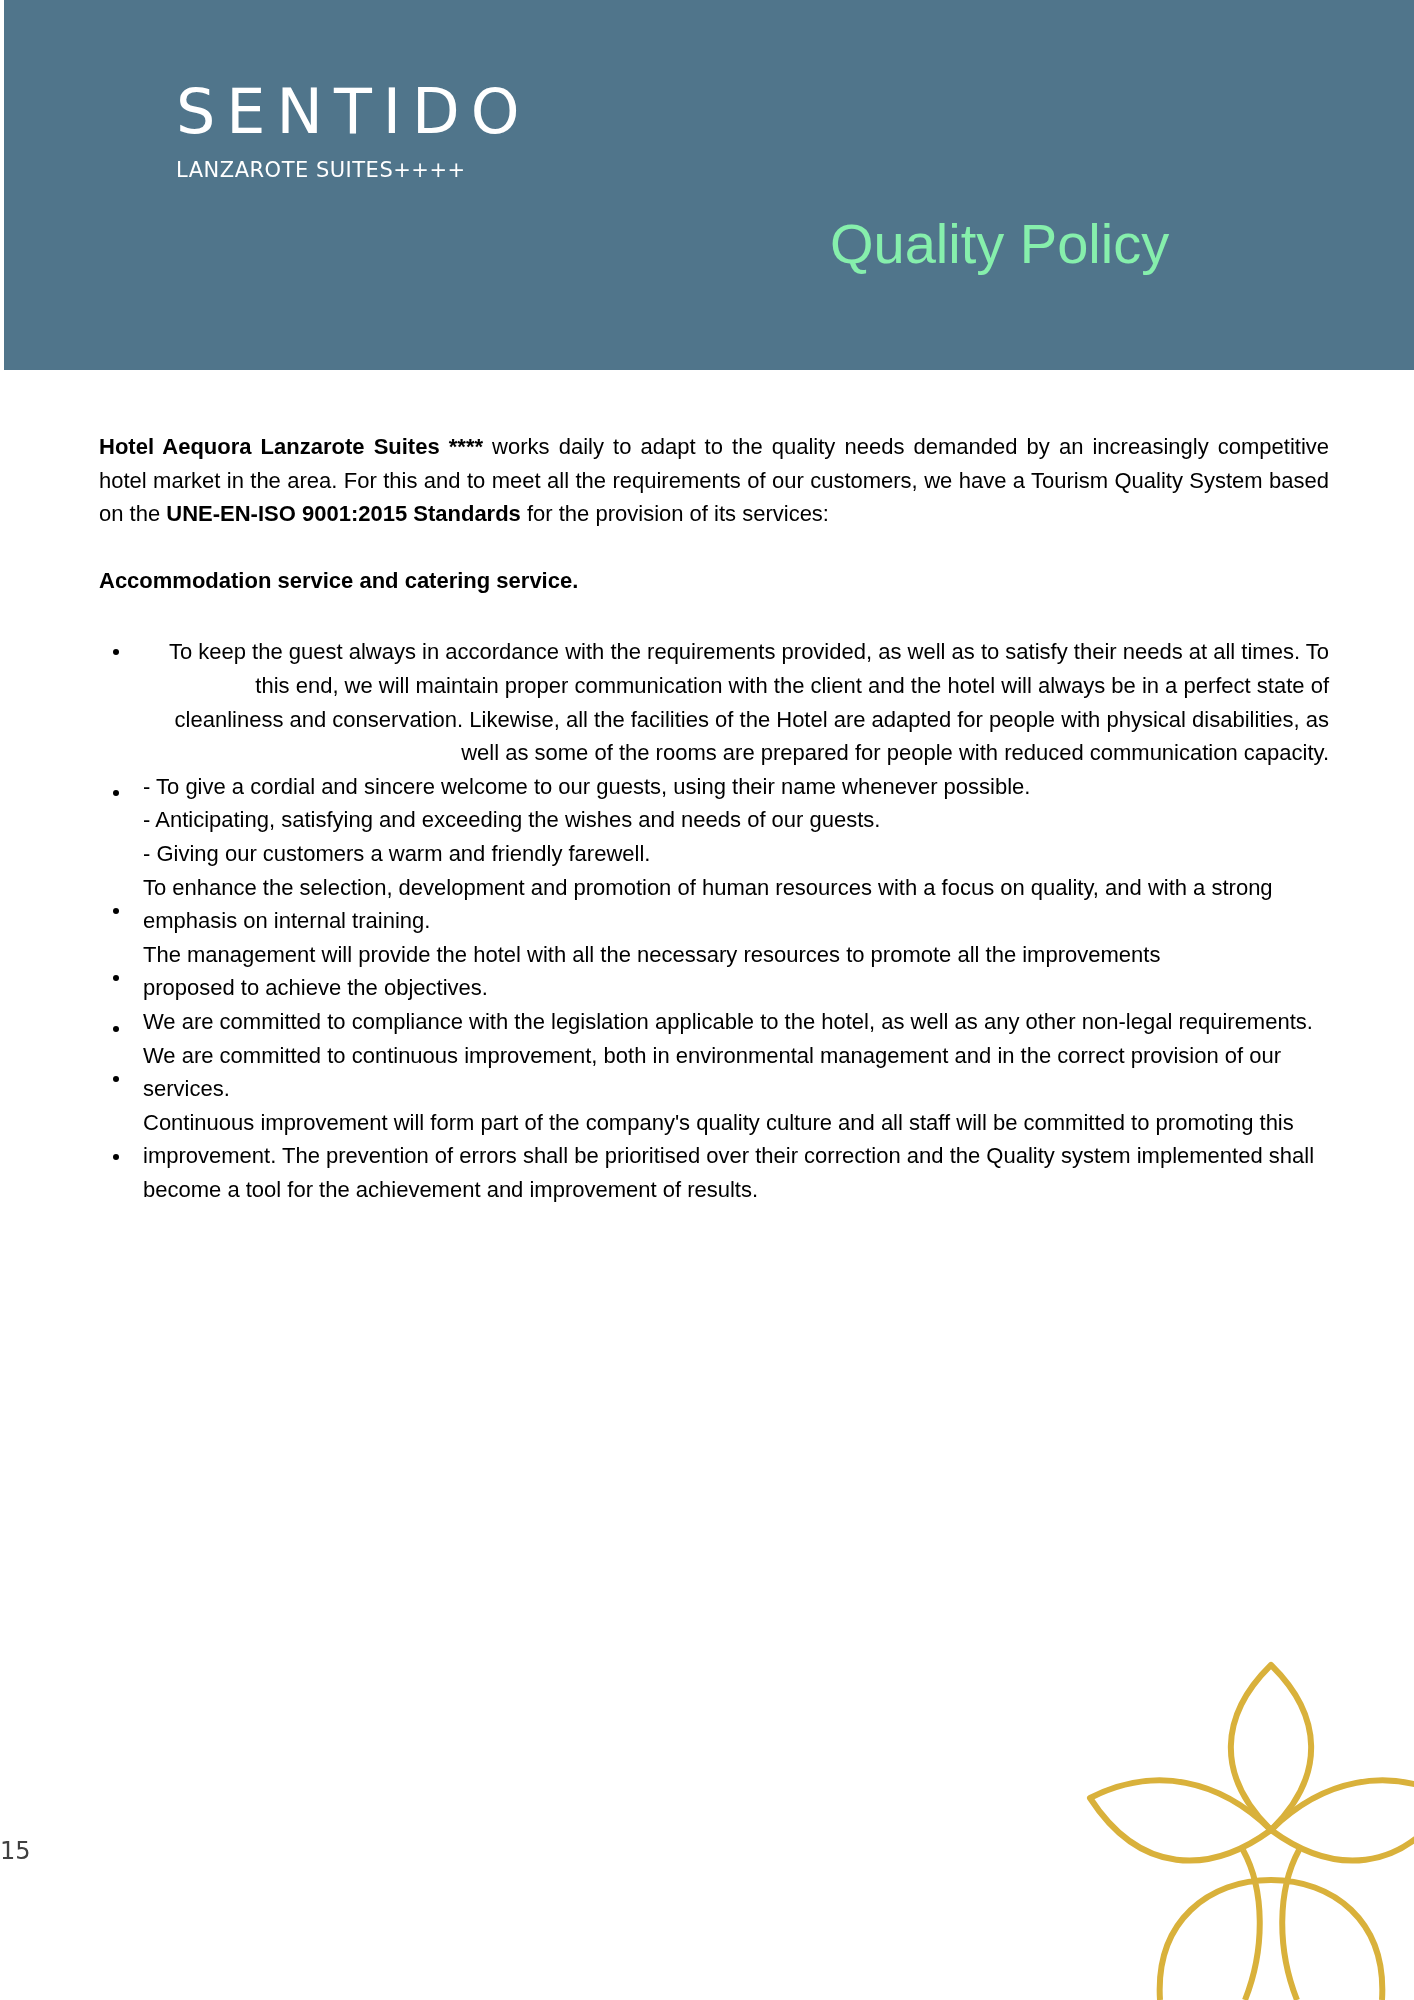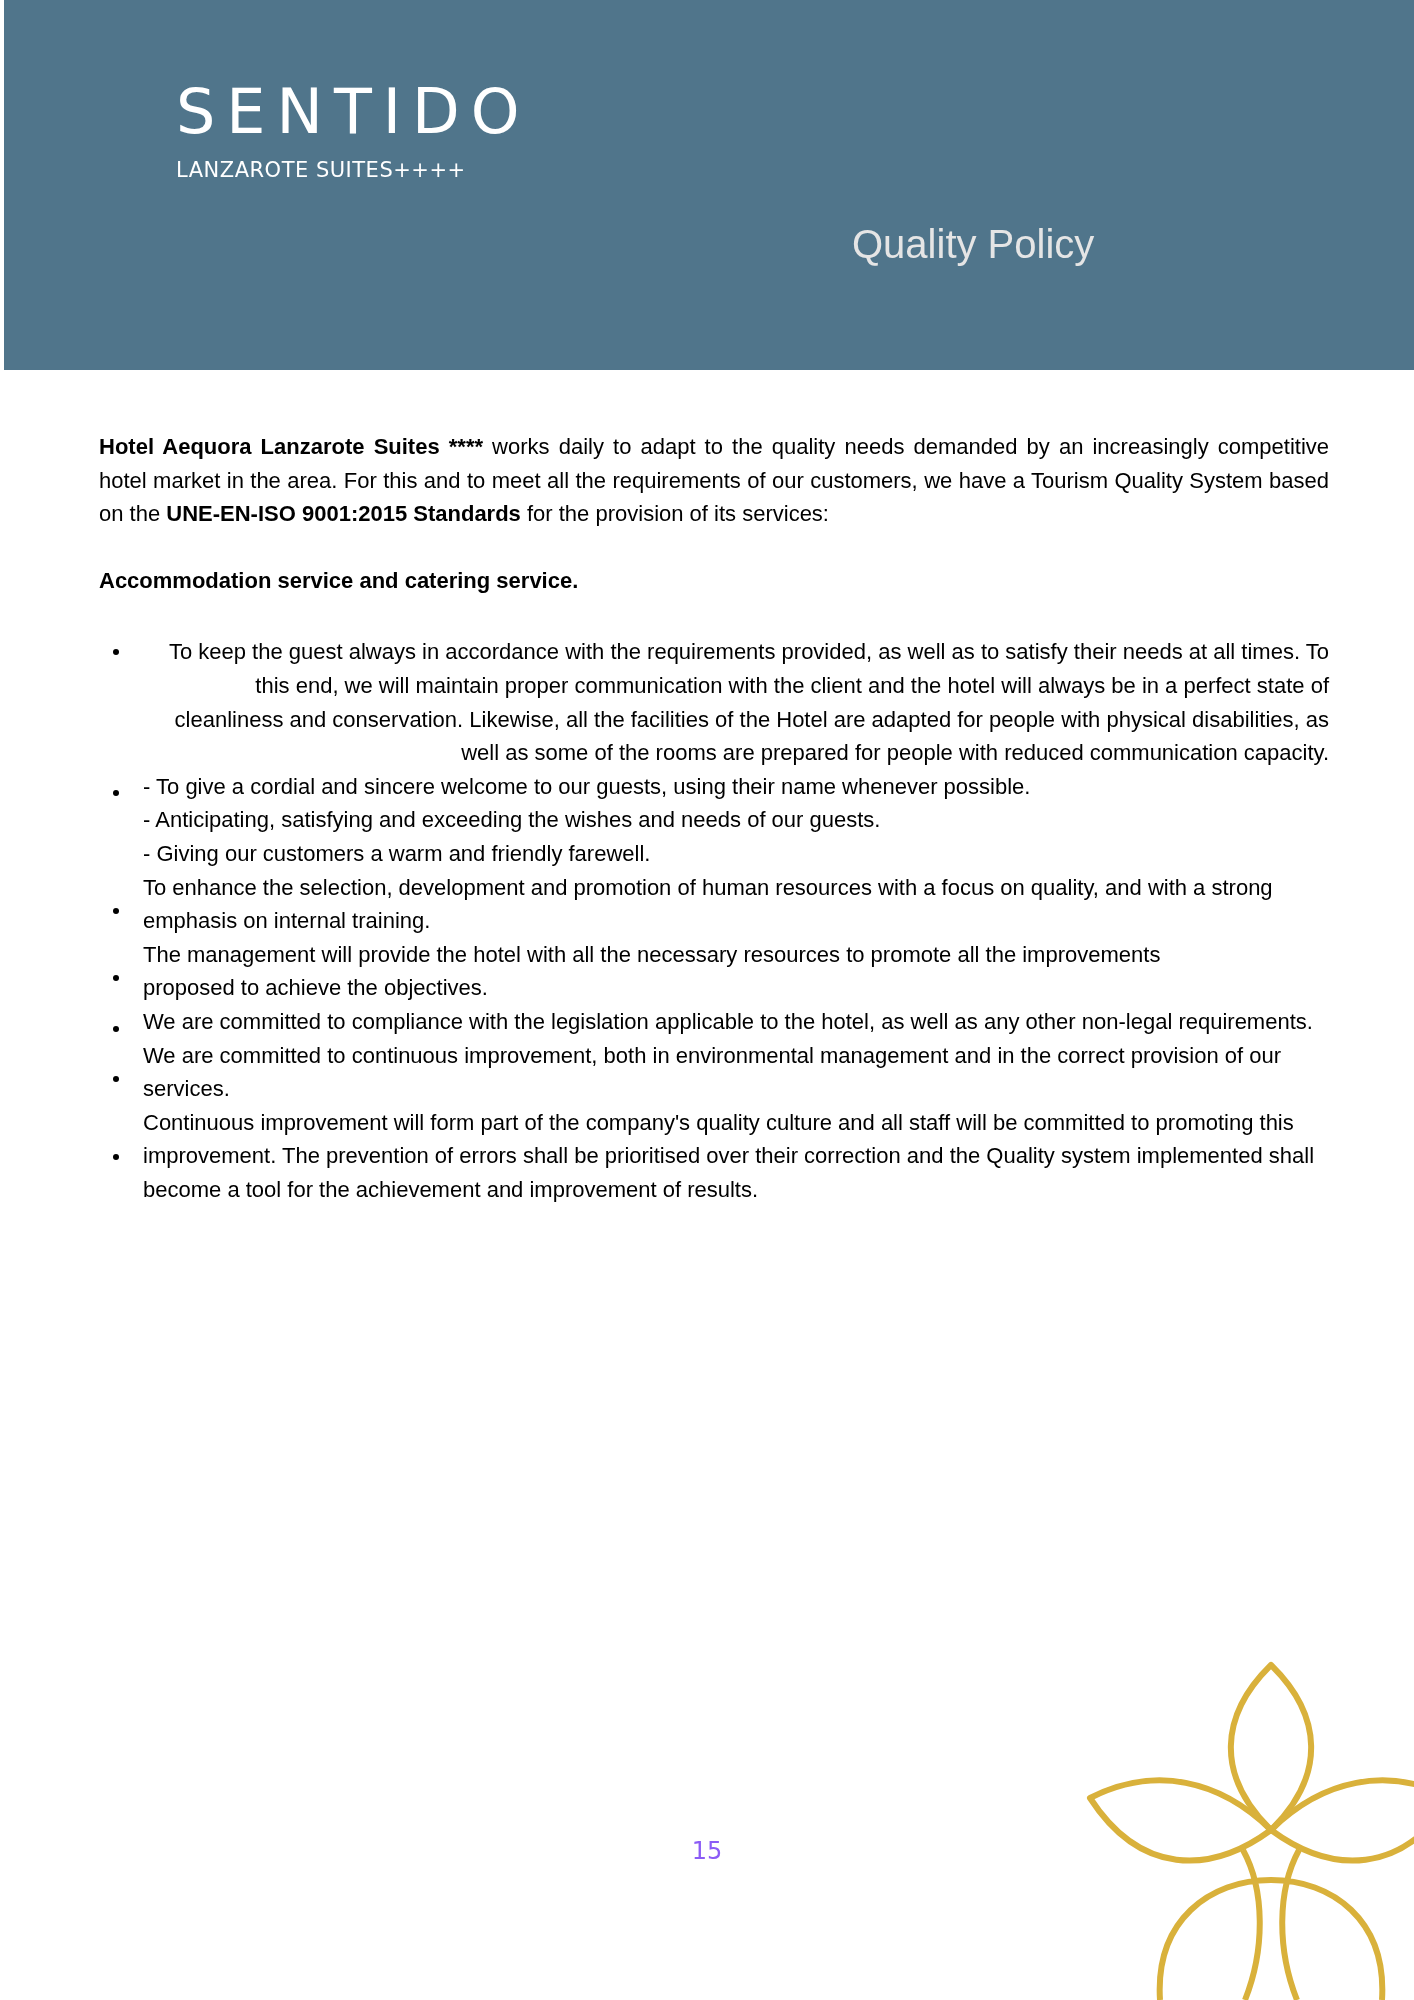--- a/index.html
+++ b/index.html
@@ -57,25 +57,24 @@
       margin-top: 14px;
       font-size: 21px;
       letter-spacing: 0.5px;
       line-height: 24px;
       white-space: nowrap;
     }
     .header-title {
       position: absolute;
       left: 826px;
       top: 212px;
-      font-size: 40px;
-      color: #e5e5e5;
+      font-size: 56px;
+      color: #86efac;
       line-height: 64px;
       white-space: nowrap;
-      margin-left: 22px;
     }
     .content {
       position: absolute;
       left: 99px;
       top: 430px;
       width: 1230px;
       font-size: 22px;
       line-height: 33.6px;
     }
     .intro {
@@ -108,24 +107,24 @@
       background: #000;
     }
     .b-top { top: 14px; }
     .b-mid { top: 50%; margin-top: 4px; }
     .sub-line { display: block; }
     .page-number {
       position: absolute;
       left: 0;
       width: 1414px;
       top: 1837px;
-      text-align: center;
+      text-align: left;
       font-family: "DejaVu Sans", sans-serif;
       font-size: 24px;
-      color: #8b5cf6;
+      color: #404040;
     }
     .flower {
       position: absolute;
       left: 1060px;
       top: 1640px;
       width: 354px;
       height: 360px;
     }
   </style>
 </head>

